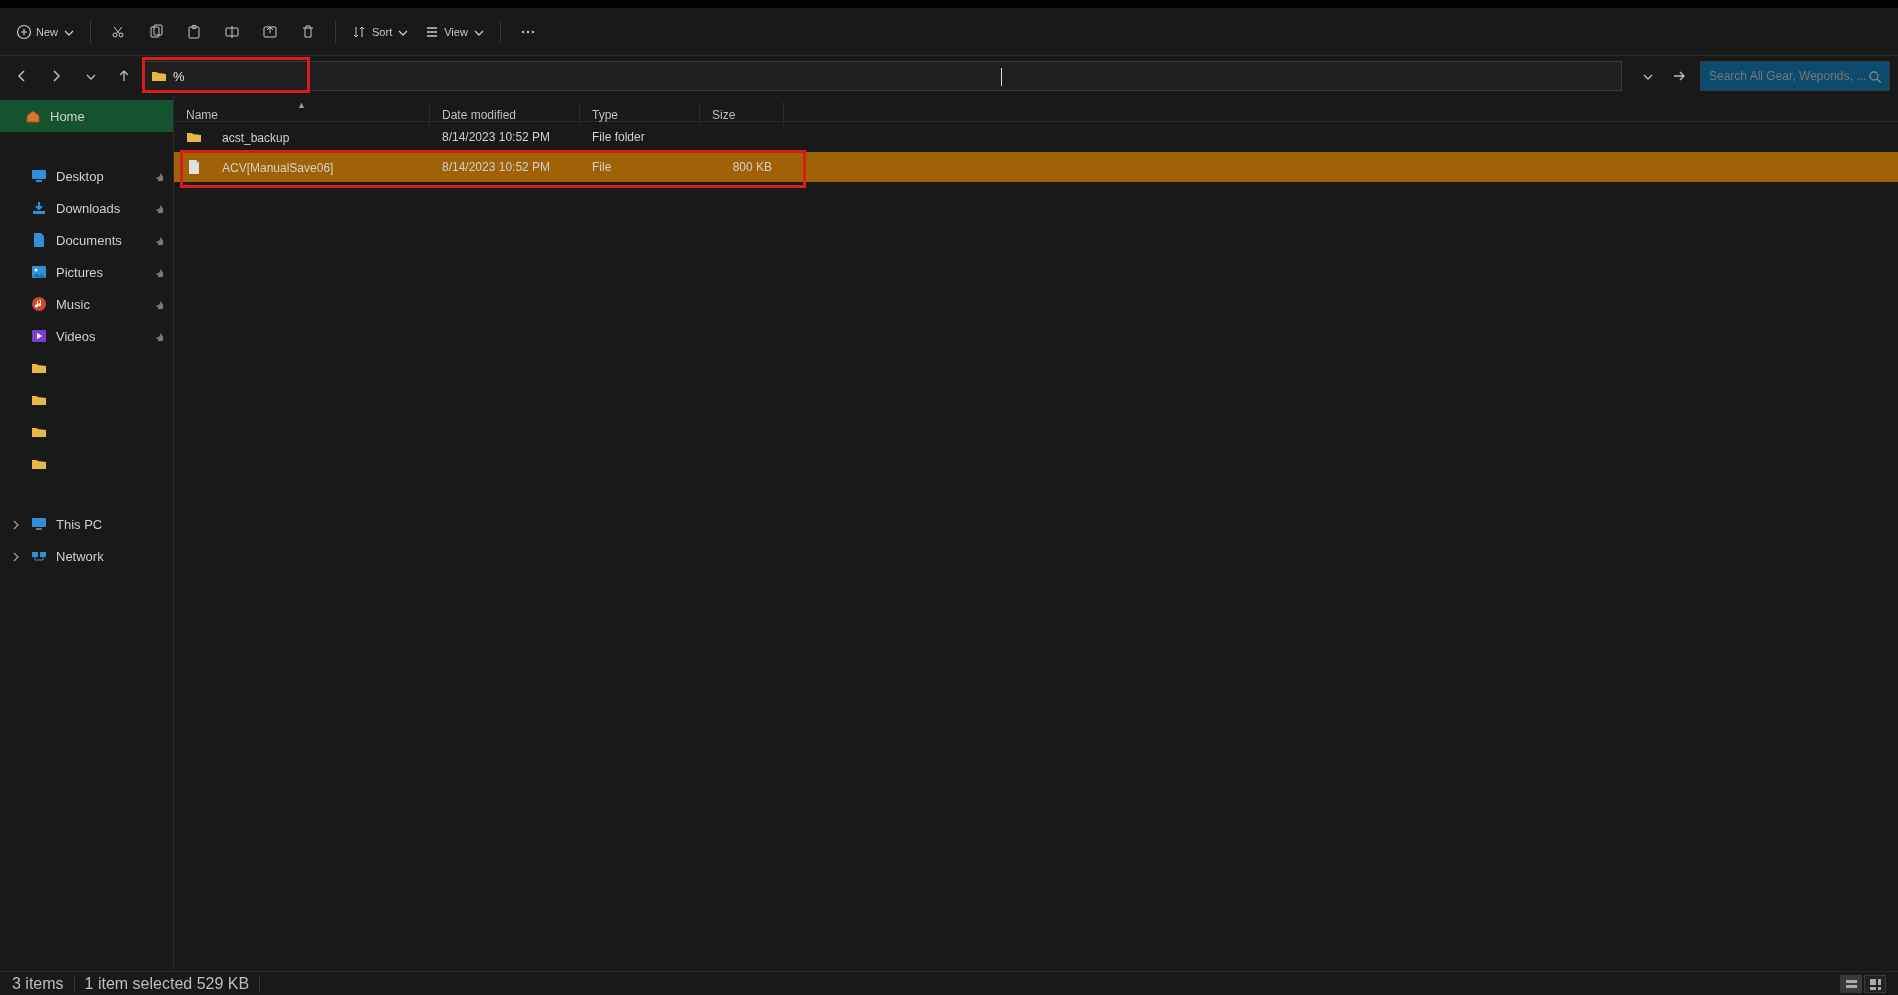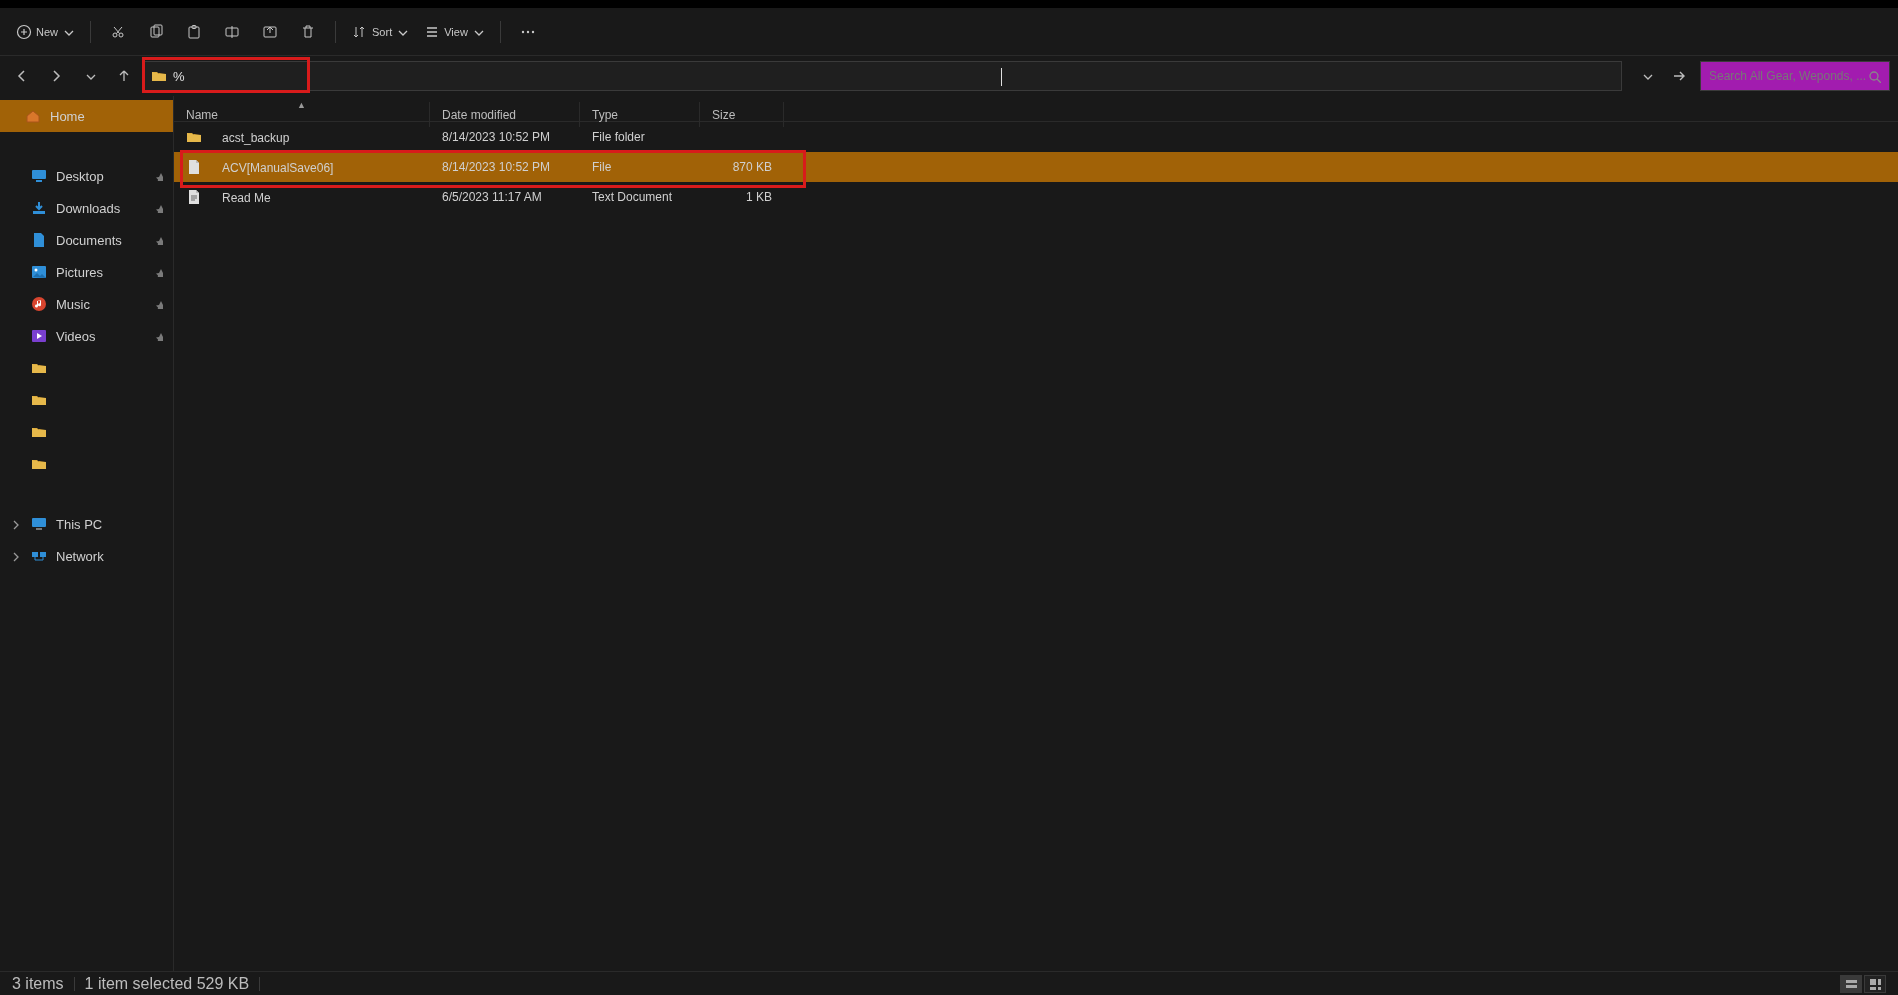--- a/index.html
+++ b/index.html
@@ -45,42 +45,42 @@
 .addr-text { color: #e0e0e0; font-size: 13px; }
 .addr-caret {
   position: absolute; left: 856px; top: 6px; width: 1px; height: 18px;
   background: #e0e0e0;
 }
 .addr-right {
   display: flex; align-items: center; gap: 2px; margin-left: 4px;
 }
 .addr-right .nav-btn { width: 30px; height: 28px; }
 .search-box {
-  width: 190px; height: 30px; background: #a21caf; border: 1px solid #3a3a3a;
+  width: 190px; height: 30px; background: #0c4a6e; border: 1px solid #3a3a3a;
   display: flex; align-items: center; padding: 0 8px; color: #8a8a8a;
 }
 .search-box input {
   flex: 1; background: transparent; border: none; outline: none;
   color: #cfcfcf; font-size: 12px;
 }
 .search-box input::placeholder { color: #777; }
 
 
 .main { display: flex; height: calc(100% - 8px - 48px - 40px - 24px); background: #191919; }
 
 
 .sidebar {
   width: 174px; background: #191919; border-right: 1px solid #2a2a2a;
   padding-top: 4px; overflow: hidden;
 }
 .sb-item {
   display: flex; align-items: center; height: 32px; padding: 0 10px 0 30px;
   position: relative; color: #d0d0d0; font-size: 13px; gap: 8px;
 }
-.sb-item.selected { background: #a16207; padding-left: 24px; }
+.sb-item.selected { background: #14532d; padding-left: 24px; }
 .sb-expander {
   position: absolute; left: 8px; width: 14px; height: 14px;
   display: flex; align-items: center; justify-content: center; color: #9a9a9a;
 }
 .sb-pin {
   position: absolute; right: 10px; color: #7a7a7a; font-size: 10px;
 }
 .sb-spacer { height: 28px; }
 .sb-icon { width: 18px; height: 18px; flex: 0 0 18px; display: flex; align-items: center; justify-content: center; }
 
@@ -587,34 +587,21 @@
           <div class="cell cell-name">
             <span class="file-icon">
               <svg width="16" height="16">
                 <use href="#i-file"></use>
               </svg>
             </span>
             <span>ACV[ManualSave06]</span>
           </div>
           <div class="cell cell-modified">8/14/2023 10:52 PM</div>
           <div class="cell cell-type">File</div>
-          <div class="cell cell-size">870 KB</div>
-        </div>
-        <div class="row">
-          <div class="cell cell-name">
-            <span class="file-icon">
-              <svg width="16" height="16">
-                <use href="#i-text"></use>
-              </svg>
-            </span>
-            <span>Read Me</span>
-          </div>
-          <div class="cell cell-modified">6/5/2023 11:17 AM</div>
-          <div class="cell cell-type">Text Document</div>
-          <div class="cell cell-size">1 KB</div>
+          <div class="cell cell-size">800 KB</div>
         </div>
       </div>
   </div>
 </div>
 
 <div class="status">
   <span>3 items</span>
   <span class="status-sep"></span>
   <span>1 item selected  529 KB</span>
   <span class="status-sep"></span>

